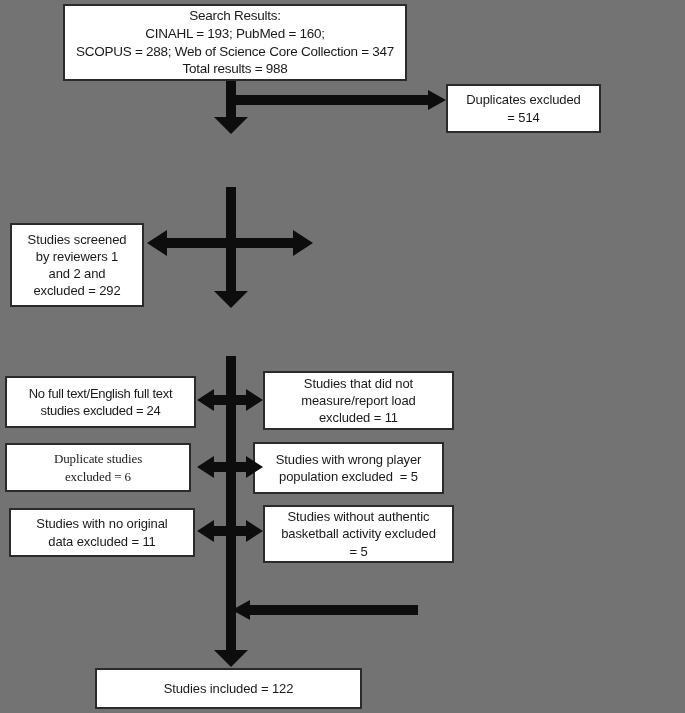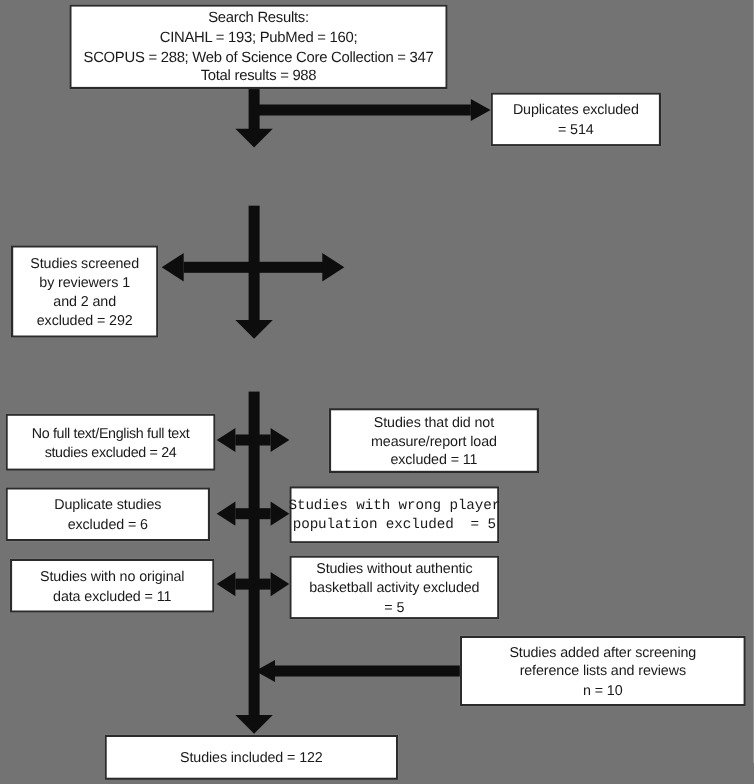--- a/index.html
+++ b/index.html
@@ -29,23 +29,23 @@
     line-height: 1.32;
     letter-spacing: -0.1px;
   }
   .b1  { left: 63px;  top: 4px;   width: 344px; height: 77px; font-size: 13.5px; letter-spacing: -0.25px; }
   .b2  { left: 446px; top: 60px;  width: 155px; height: 49px; margin-top: 24px; }
   .b3  { left: 55px;  top: 133px; width: 352px; height: 55px; font-size: 13.5px; }
   .b4  { left: 10px;  top: 208px; width: 134px; height: 84px; margin-top: 15px; }
   .b5  { left: 317px; top: 210px; width: 140px; height: 88px; }
   .b6  { left: 59px;  top: 309px; width: 350px; height: 48px; font-size: 13.5px; letter-spacing: -0.2px; }
   .b7  { left: 5px;   top: 376px; width: 191px; height: 52px; letter-spacing: -0.3px; }
-  .b8  { left: 263px; top: 371px; width: 191px; height: 59px; margin-left: 36px; }
-  .b9  { left: 5px;   top: 443px; width: 186px; height: 49px; }
-  .b10 { left: 263px; top: 442px; width: 191px; height: 52px; font-family: Liberation Mono, monospace; }
+  .b8  { left: 263px; top: 371px; width: 191px; height: 59px; }
+  .b9  { left: 5px;   top: 443px; width: 186px; height: 49px; font-family: Liberation Serif, serif; }
+  .b10 { left: 253px; top: 442px; width: 191px; height: 52px; }
   .b11 { left: 9px;   top: 508px; width: 186px; height: 49px; }
   .b12 { left: 263px; top: 505px; width: 191px; height: 58px; }
   .b13 { left: 418px; top: 578px; width: 260px; height: 64px; }
   .b14 { left: 95px;  top: 668px; width: 267px; height: 41px; }
 
   .shaft-v { position: absolute; width: 10px; background: #0d0d0d; }
   .shaft-h { position: absolute; height: 10px; background: #0d0d0d; }
   .head { position: absolute; width: 0; height: 0; }
   .head-down  { border-left: 17px solid transparent; border-right: 17px solid transparent; border-top: 17px solid #0d0d0d; }
   .head-right-lg { border-top: 13px solid transparent; border-bottom: 13px solid transparent; border-left: 20px solid #0d0d0d; }
@@ -77,23 +77,20 @@
 excluded = 11</div>
   <div class="box b9">Duplicate studies
 excluded = 6</div>
   <div class="box b10">Studies with wrong player
 population excluded  = 5</div>
   <div class="box b11">Studies with no original
 data excluded = 11</div>
   <div class="box b12">Studies without authentic
 basketball activity excluded
 = 5</div>
-  <div class="box b13">Studies added after screening
-reference lists and reviews
-n = 10</div>
   <div class="box b14">Studies included = 122</div>
 
   <div class="shaft-v" style="left:226px; top:81px; height:38px;"></div>
   <div class="head head-down" style="left:214px; top:117px;"></div>
 
   <div class="shaft-h" style="left:231px; top:95px; width:197px;"></div>
   <div class="head head-right-md" style="left:428px; top:90px;"></div>
 
   <div class="shaft-v" style="left:226px; top:187px; height:106px;"></div>
   <div class="head head-down" style="left:214px; top:291px;"></div>

